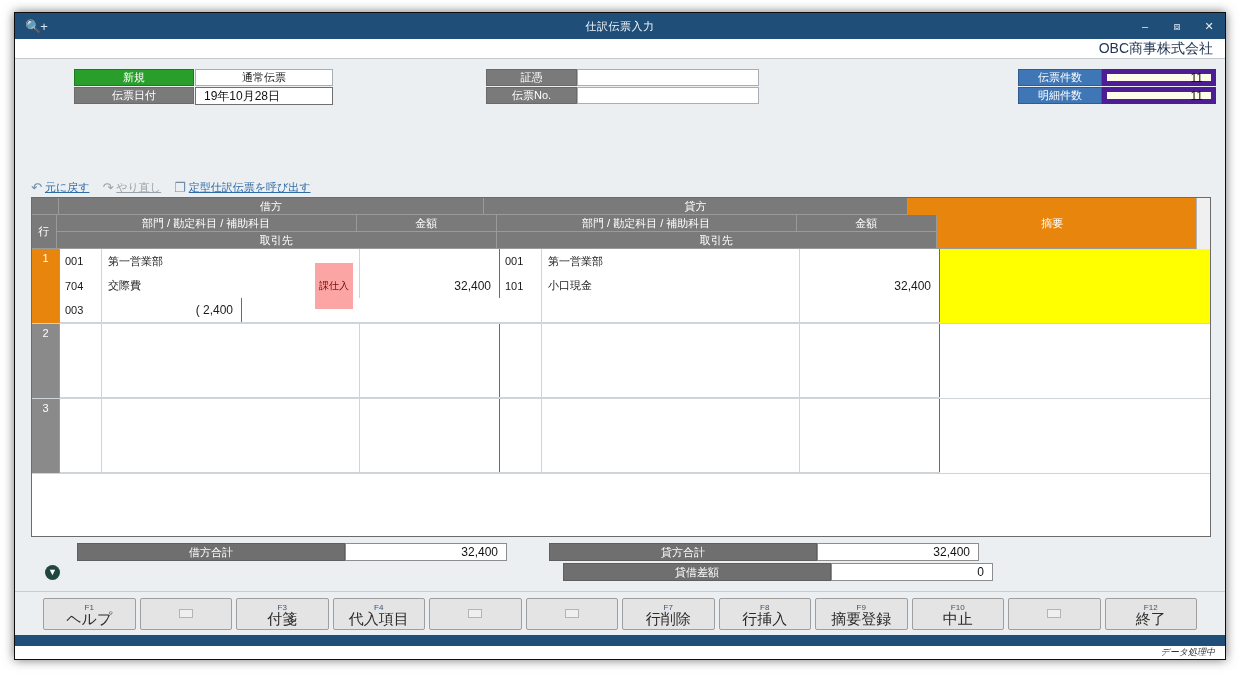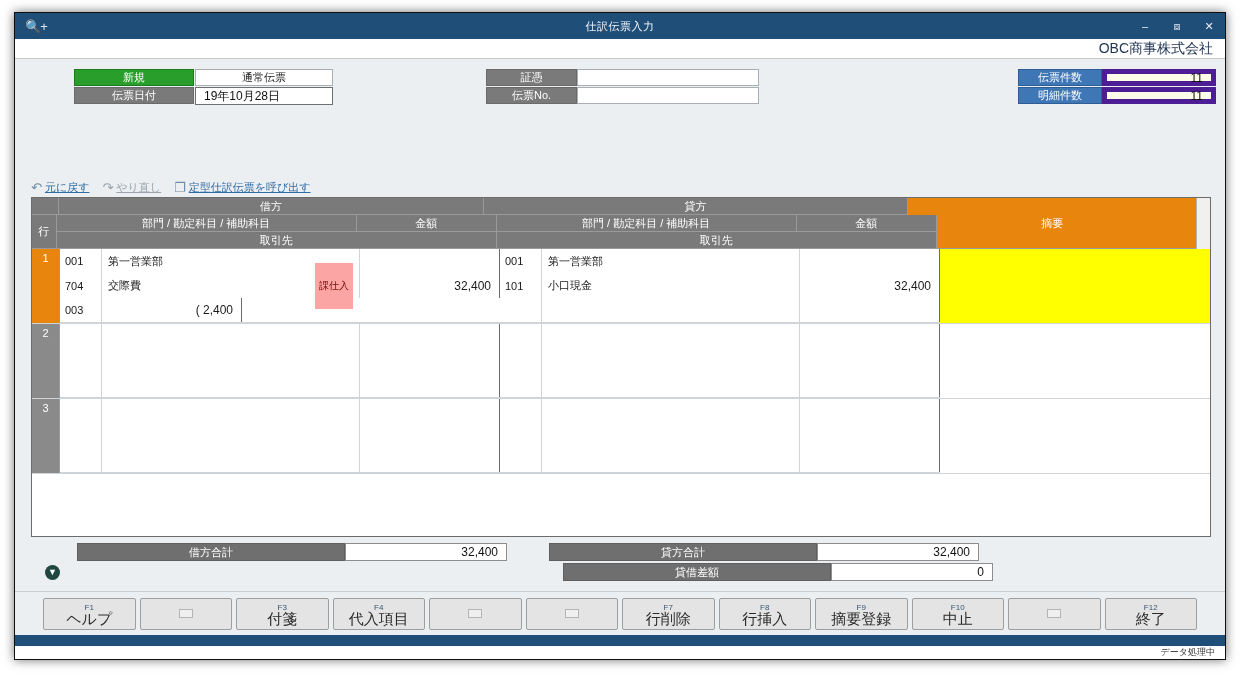--- a/index.html
+++ b/index.html
@@ -231,21 +231,21 @@
   
   #statusbar {
     position: absolute; left: 0; right: 0; bottom: 0; height: 24px;
     background: #1f4e79; display: flex; align-items: flex-end;
   }
   #statusbar .sb-inner {
     width: 100%; height: 13px; background: #ffffff;
     display: flex; align-items: center; justify-content: flex-end;
     padding-right: 10px;
   }
-  #statusbar .sb-text { font-size: 9px; color: #333; }
+  #statusbar .sb-text { font-size: 9px; color: #333; font-style: italic; }
 </style>
 </head>
 <body>
 
 <div id="window">
 
   <div id="titlebar">
     <span class="tb-search">🔍+</span>
     <span class="tb-title">仕訳伝票入力</span>
     <div class="tb-btns">

